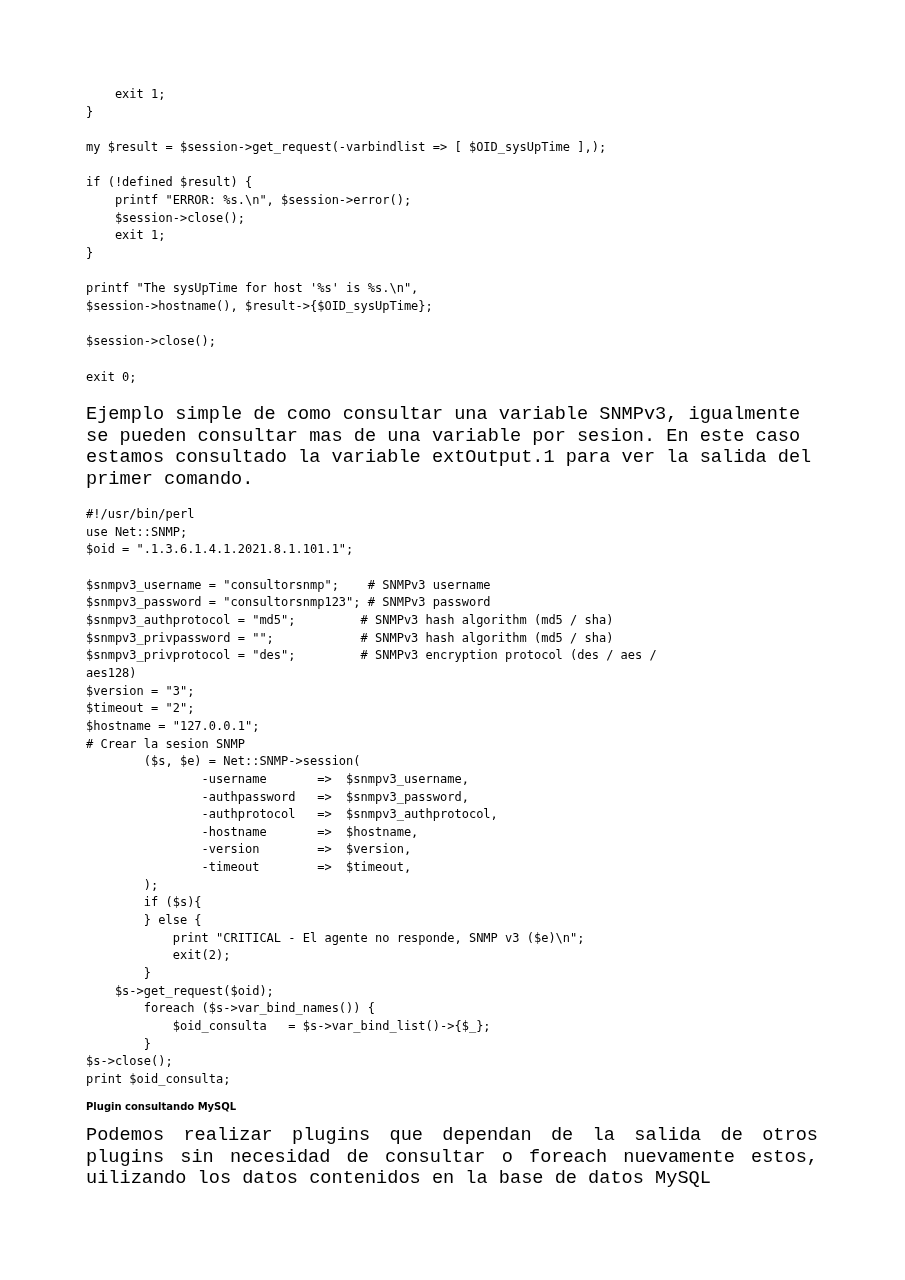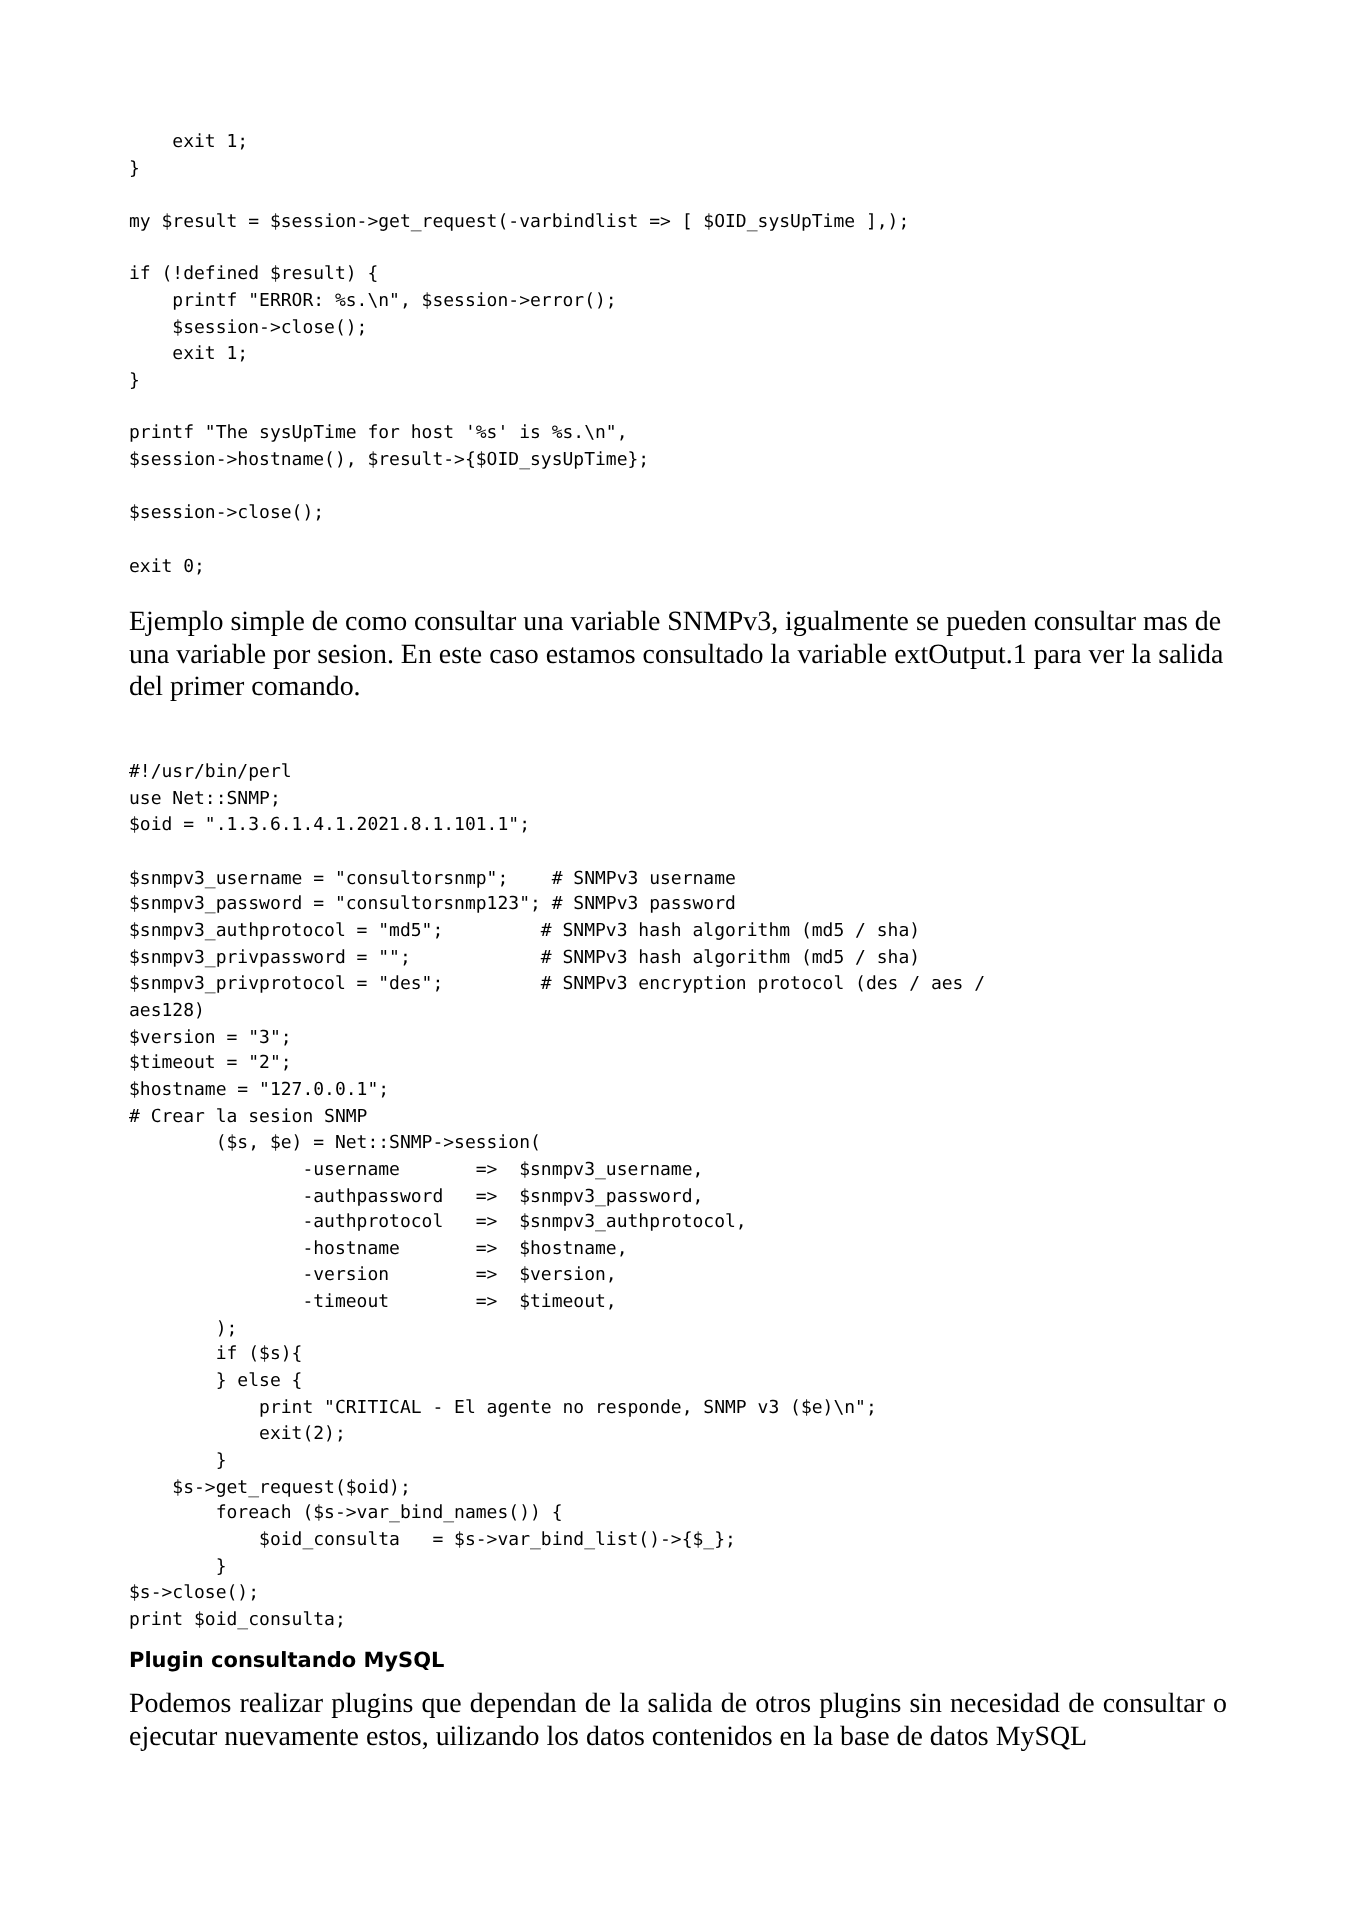--- a/index.html
+++ b/index.html
@@ -5,28 +5,28 @@
   html, body { margin: 0; padding: 0; background: #ffffff; }
   body { width: 905px; height: 1280px; position: relative; overflow: hidden; color: #000; }
   .page { position: absolute; left: 86px; top: 0; width: 732px; }
   .code {
     position: absolute; left: 0; margin: 0;
     font-family: "DejaVu Sans Mono", monospace;
     font-size: 12px; line-height: 17.65px; white-space: pre; color: #000;
   }
   .para {
     position: absolute; left: 0; width: 732px; margin: 0;
-    font-family: Liberation Serif, serif;
+    font-family: Liberation Mono, monospace;
     font-size: 18.6px; line-height: 21.6px; color: #000;
   }
   .justify { text-align: justify; text-align-last: left; }
   .heading {
     position: absolute; left: 0; margin: 0;
     font-family: "DejaVu Sans", sans-serif; font-weight: bold;
-    font-size: 14px; line-height: 18px; color: #000;
+    font-size: 10px; line-height: 18px; color: #000;
   }
 </style>
 </head>
 <body>
 
 <div class="page">
   <pre class="code" id="code1" style="top:86px;">    exit 1;
 }
 
 my $result = $session-&gt;get_request(-varbindlist =&gt; [ $OID_sysUpTime ],);
@@ -71,14 +71,14 @@
             print "CRITICAL - El agente no responde, SNMP v3 ($e)\n";
             exit(2);
         }
     $s-&gt;get_request($oid);
         foreach ($s-&gt;var_bind_names()) {
             $oid_consulta   = $s-&gt;var_bind_list()-&gt;{$_};
         }
 $s-&gt;close();
 print $oid_consulta;</pre>
   <h3 class="heading" style="top:1098px;">Plugin consultando MySQL</h3>
-  <p class="para justify" style="top:1125px;">Podemos realizar plugins que dependan de la salida de otros plugins sin necesidad de consultar o ejecutar nuevamente estos, uilizando los datos contenidos en la base de datos MySQL</p>
+  <p class="para justify" style="top:1125px;">Podemos realizar plugins que dependan de la salida de otros plugins sin necesidad de consultar o foreach nuevamente estos, uilizando los datos contenidos en la base de datos MySQL</p>
 </div>
 
 </body></html>

